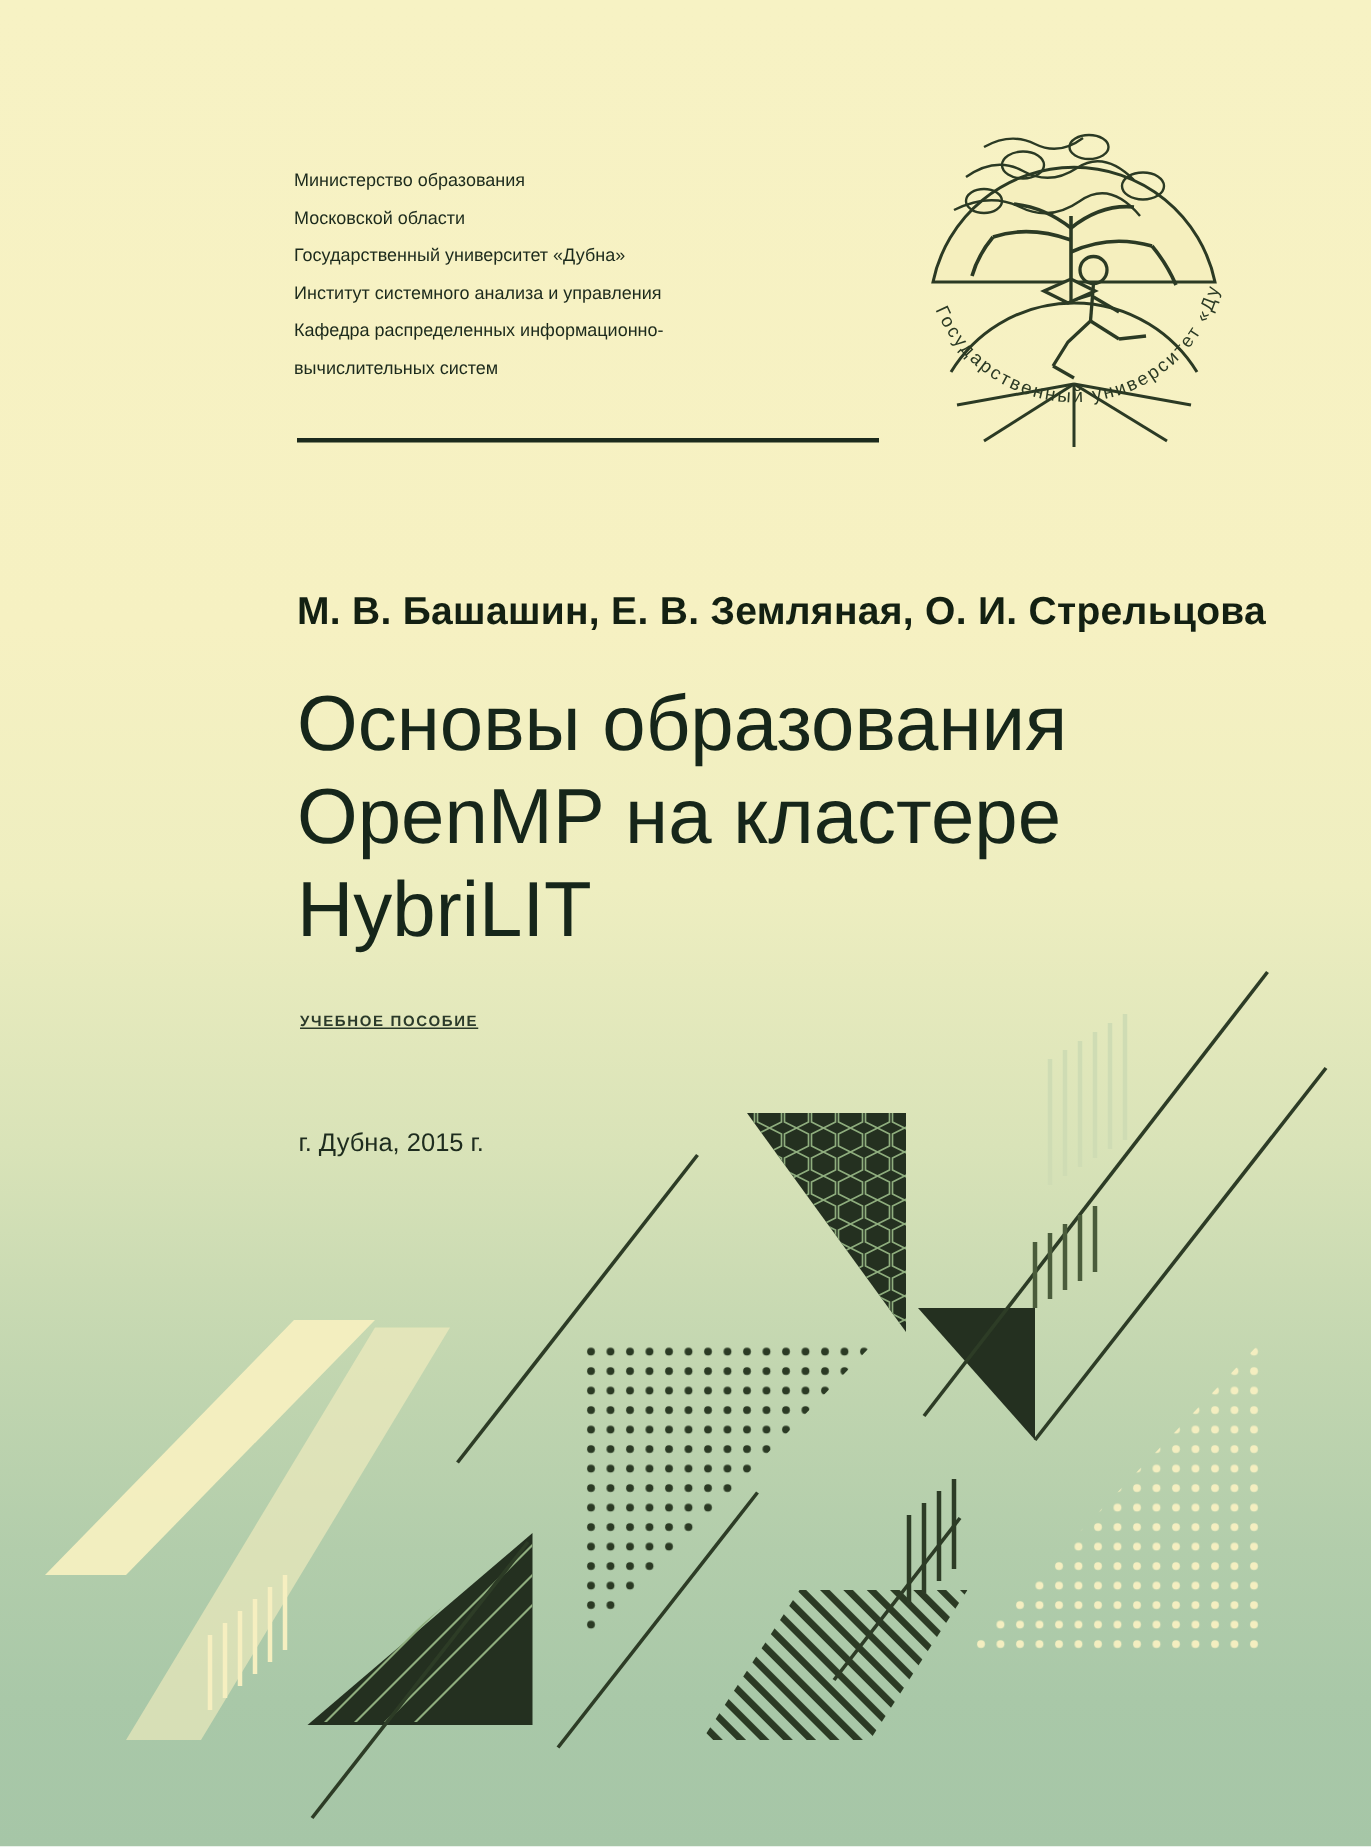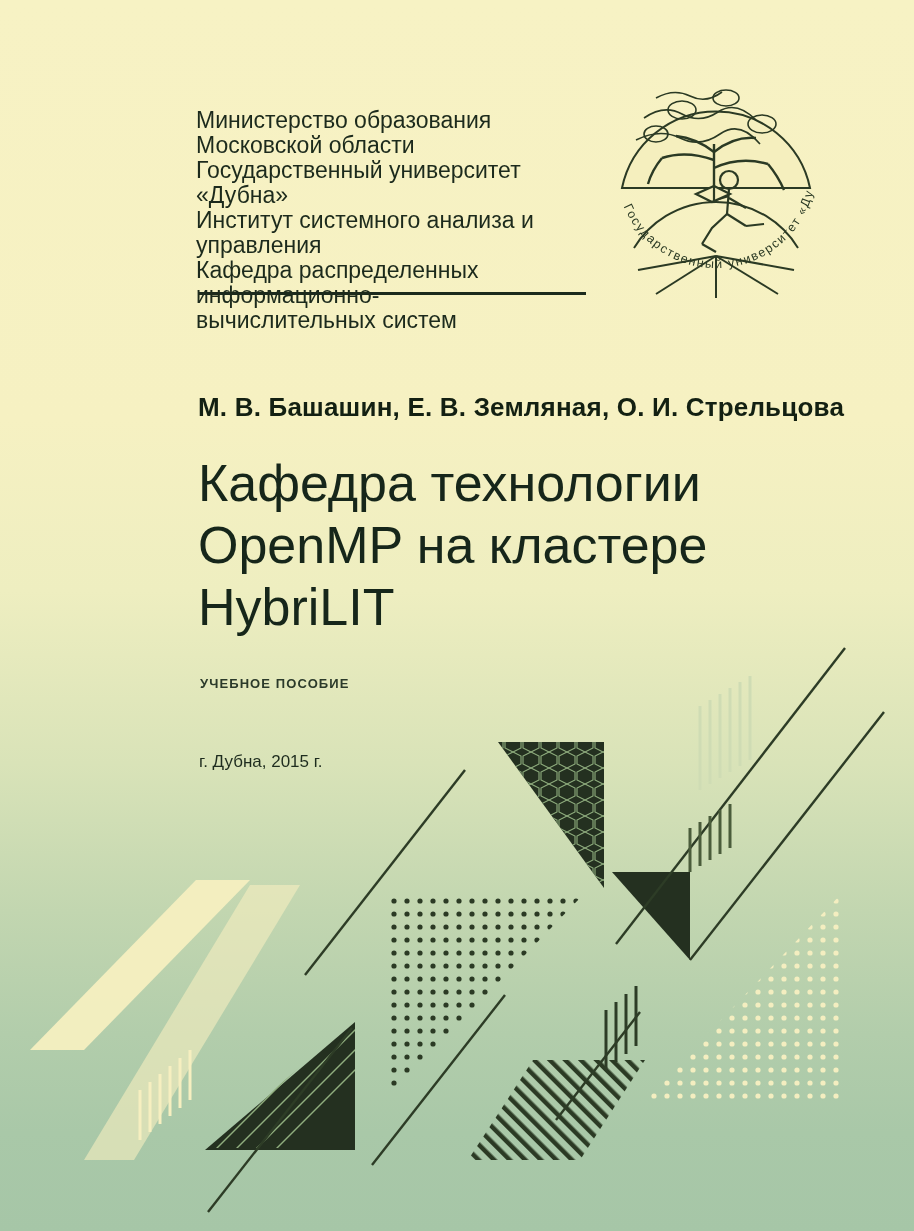--- a/index.html
+++ b/index.html
@@ -34,21 +34,21 @@
     pointer-events: none;
   }
 
   
   .header-text {
     position: absolute;
     left: 196px;
     top: 108px;
     width: 400px;
     color: #1c2a1c;
-    font-size: 23px;
+    font-size: 12px;
     line-height: 25px;
     white-space: pre-line;
   }
   .header-rule {
     position: absolute;
     left: 198px;
     top: 292px;
     width: 388px;
     height: 3px;
     background: #1c2a1c;
@@ -81,24 +81,25 @@
     font-size: 52px;
     line-height: 62px;
     color: #16261a;
     font-weight: normal;
     white-space: pre-line;
   }
   .subtitle {
     position: absolute;
     left: 200px;
     top: 676px;
-    font-size: 13px;
+    font-size: 10px;
     letter-spacing: 1.1px;
     color: #2b3a2a;
     font-weight: bold;
+    text-decoration: underline;
   }
   .place {
     position: absolute;
     left: 199px;
     top: 752px;
     font-size: 17px;
     color: #1e2c1e;
   }
 </style>
 </head>
@@ -271,21 +272,21 @@
   <div class="header-text">Министерство образования
 Московской области
 Государственный университет «Дубна»
 Институт системного анализа и управления
 Кафедра распределенных информационно-
 вычислительных систем</div>
   <div class="header-rule"></div>
 
   <div class="authors">М. В. Башашин, Е. В. Земляная, О. И. Стрельцова</div>
 
-  <div class="title">Кафедра технологии
+  <div class="title">Основы образования
 OpenMP на кластере
 HybriLIT</div>
 
   <div class="subtitle">УЧЕБНОЕ ПОСОБИЕ</div>
 
   <div class="place">г. Дубна, 2015 г.</div>
 
 </div>
 
 </body></html>

